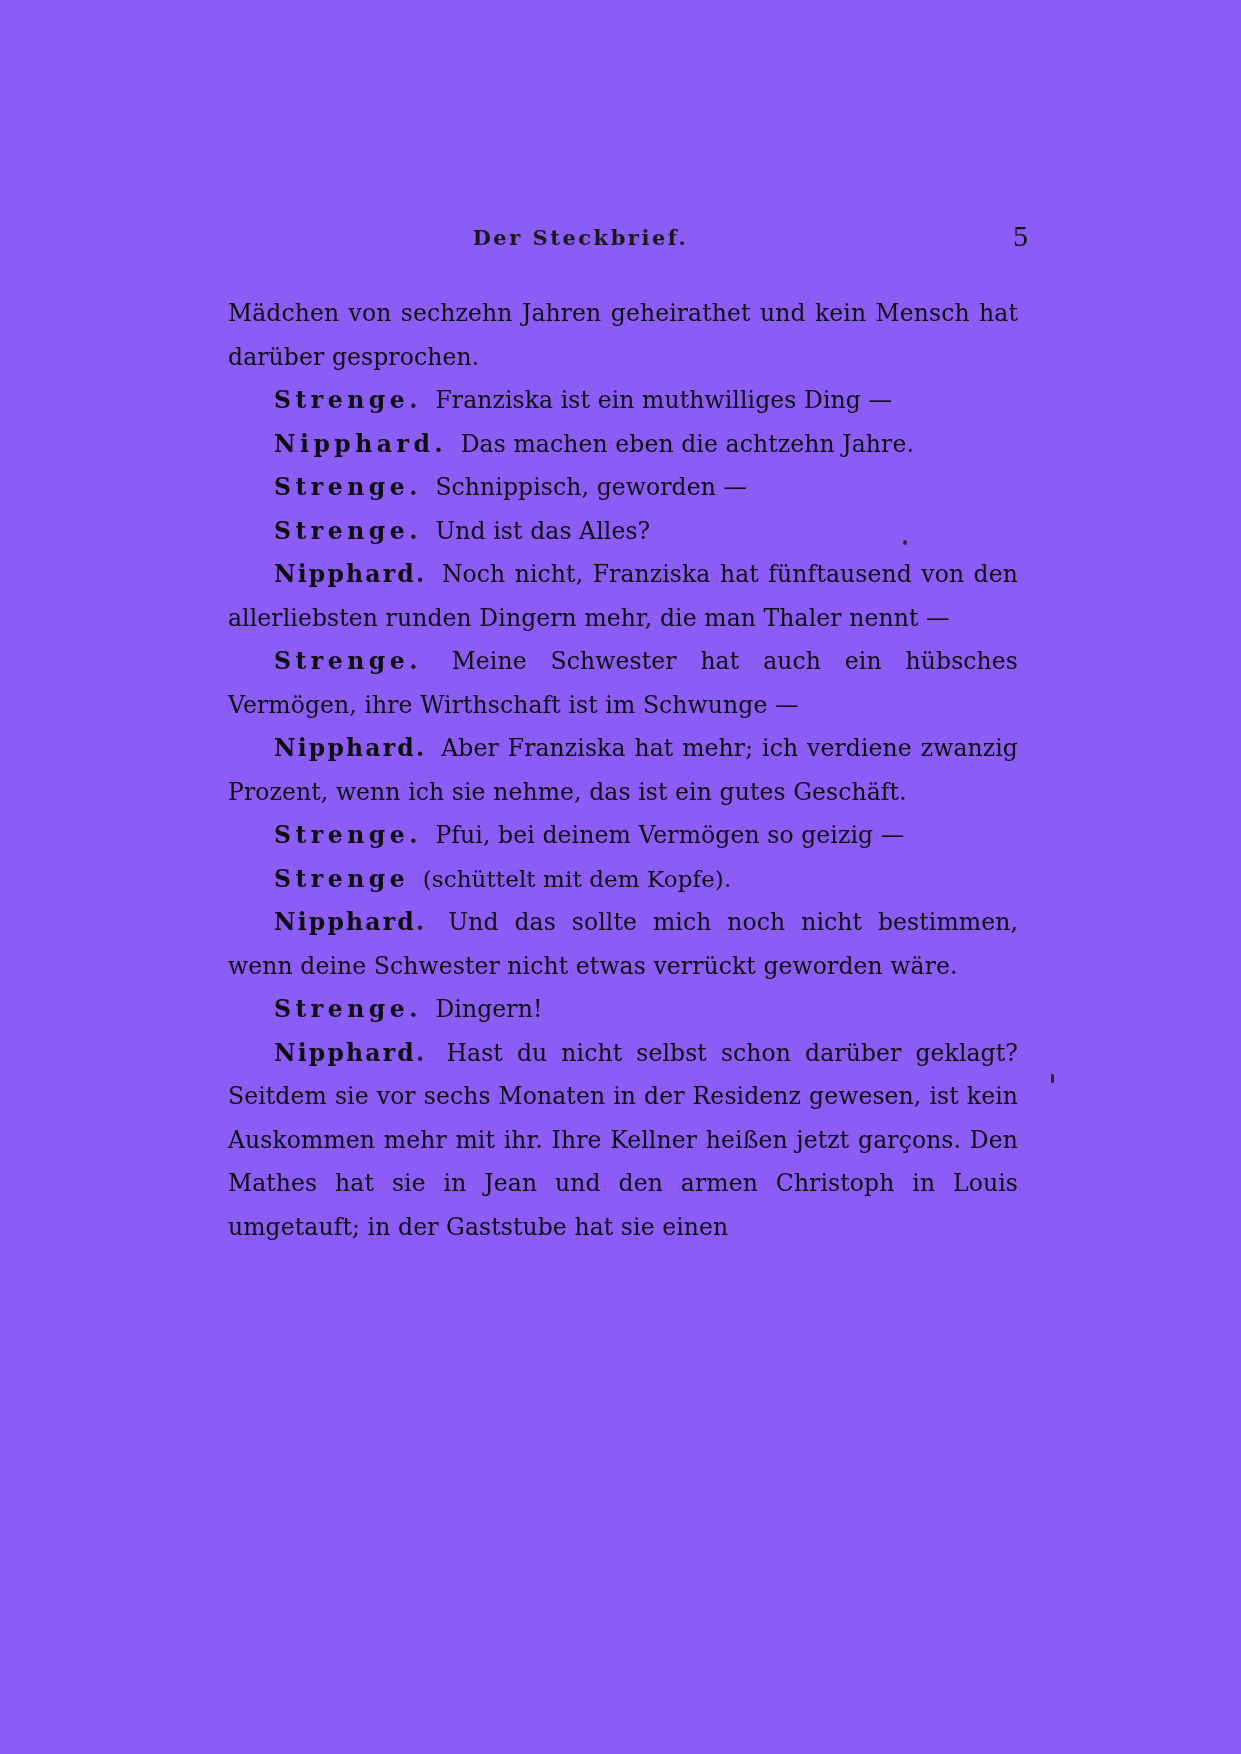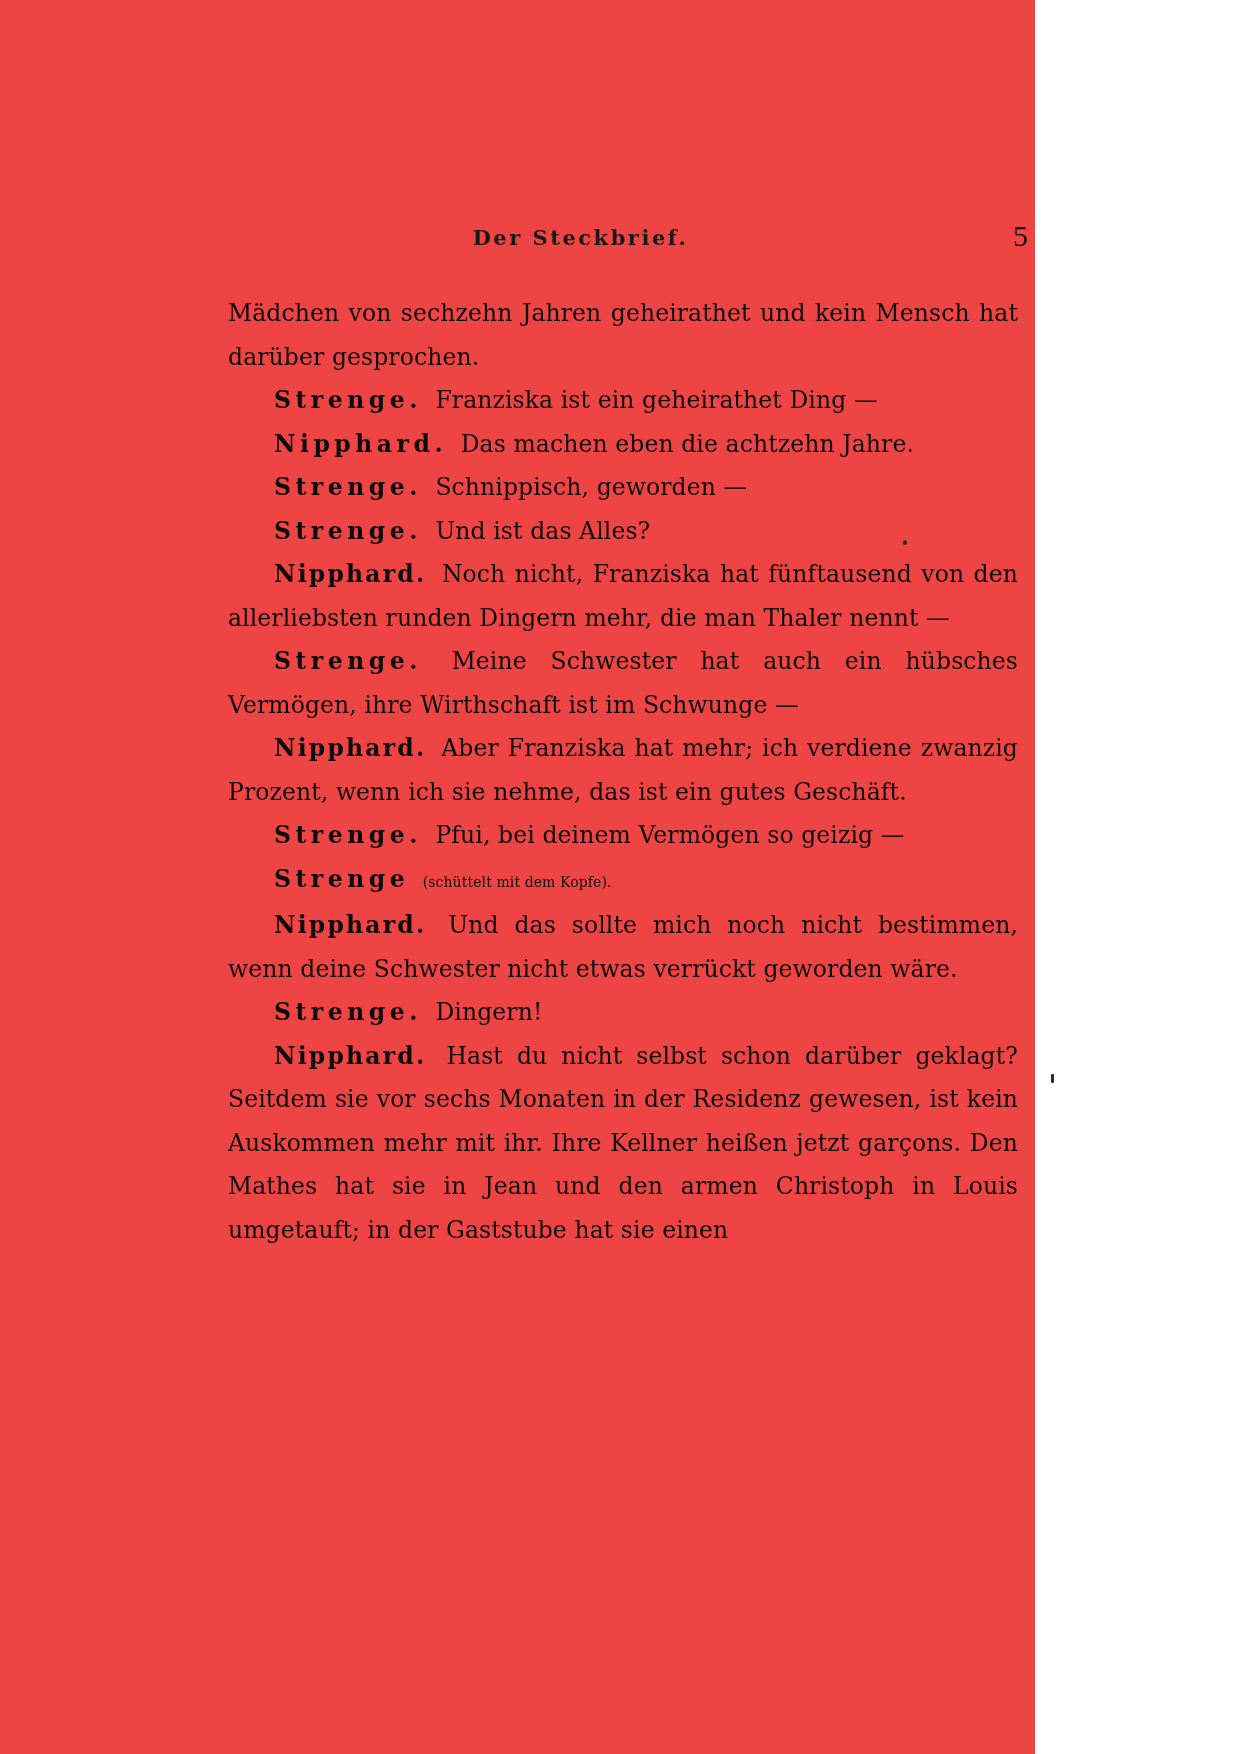--- a/index.html
+++ b/index.html
@@ -10,23 +10,23 @@
   body {
     width: 1241px;
     height: 1754px;
     overflow: hidden;
     font-family: "DejaVu Serif", serif;
     color: #000000;
   }
 
   .page {
     position: relative;
-    width: 1035px;
+    width: 1241px;
     height: 1754px;
-    background: #ef4444;
+    background: #8b5cf6;
   }
 
   
   .header-row {
     position: absolute;
     left: 0;
     top: 225px;
     width: 1241px;
     height: 40px;
   }
@@ -80,21 +80,21 @@
     letter-spacing: 4.5px;
     font-weight: 600;
     margin-right: 6px;
   }
   .speaker-tight {
     letter-spacing: 2.2px;
     font-weight: 600;
     margin-right: 6px;
   }
   .stage {
-    font-size: 14px;
+    font-size: 23px;
   }
 
   
   .textblock, .running-head {
     -webkit-font-smoothing: antialiased;
   }
 
   .speck {
     position: absolute;
     width: 4px;
@@ -114,21 +114,21 @@
   </div>
 
   <div class="textblock">
 
     <p class="para noindent">
       <span>Mädchen von sechzehn Jahren geheirathet und kein Mensch hat darüber gesprochen.</span>
     </p>
 
     <p class="para indent">
       <span class="speaker">Strenge.</span>
-      <span>Franziska ist ein geheirathet Ding —</span>
+      <span>Franziska ist ein muthwilliges Ding —</span>
     </p>
 
     <p class="para indent">
       <span class="speaker">Nipphard.</span>
       <span>Das machen eben die achtzehn Jahre.</span>
     </p>
 
     <p class="para indent">
       <span class="speaker">Strenge.</span>
       <span>Schnippisch, geworden —</span>

